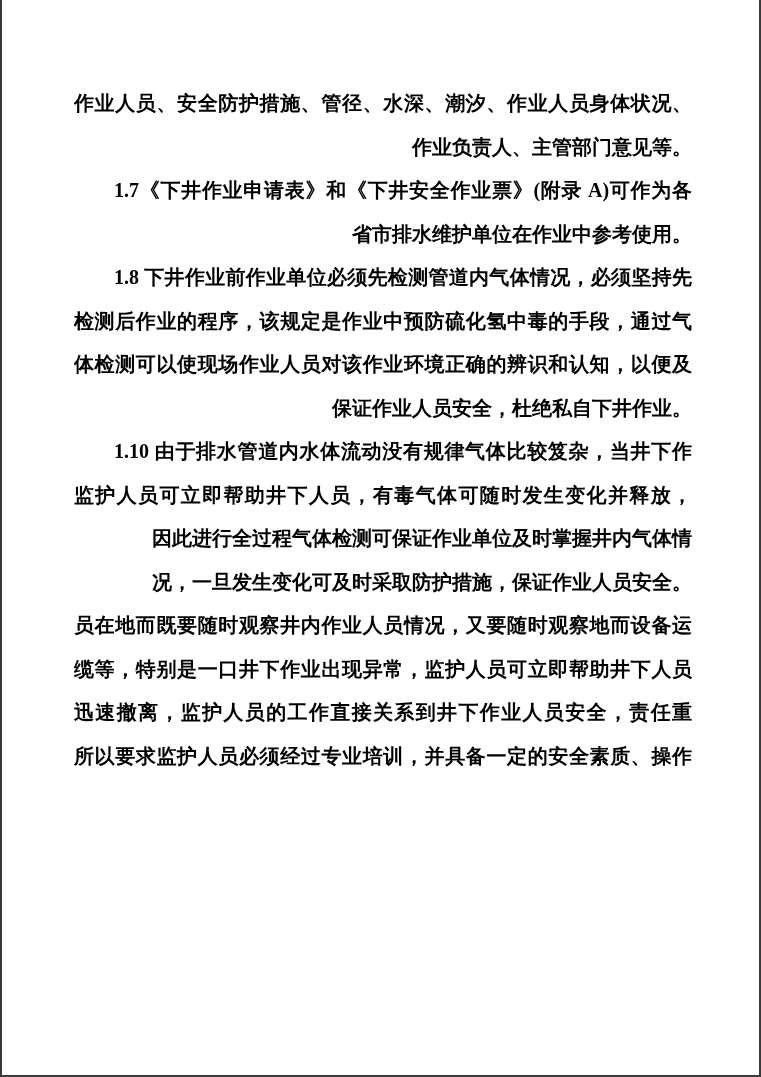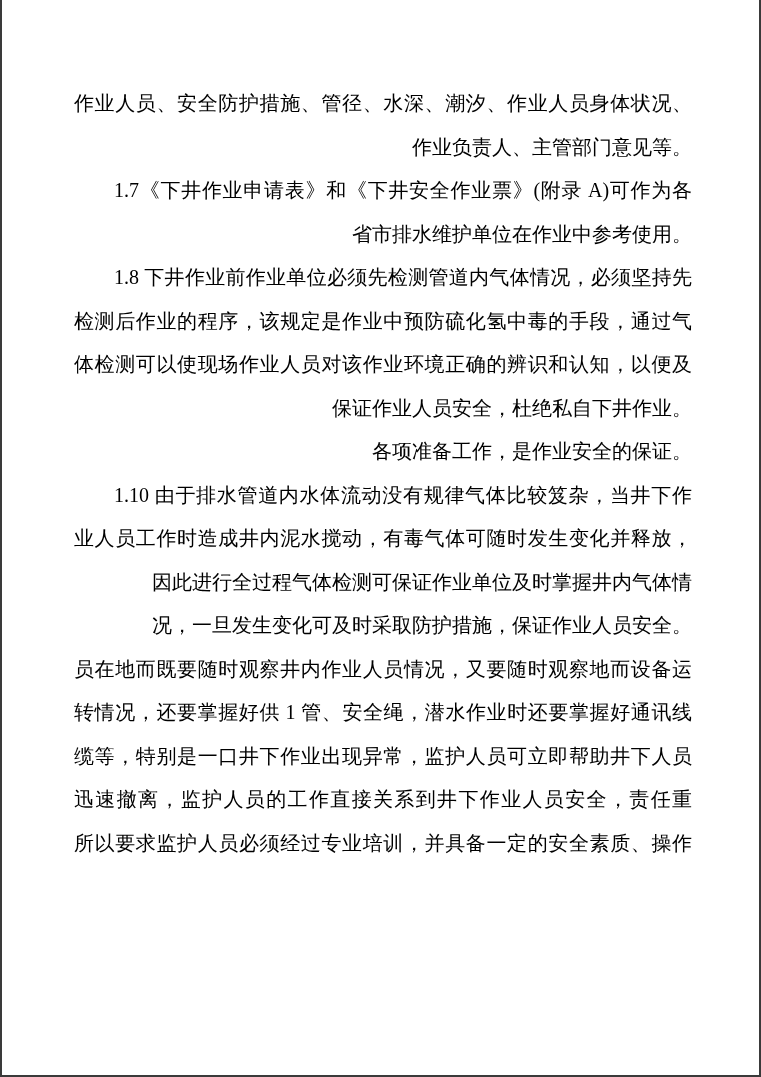--- a/index.html
+++ b/index.html
@@ -12,20 +12,21 @@
     width: 761px;
     height: 1077px;
     background: #ffffff;
     box-sizing: border-box;
     border-left: 2px solid #3a3a3a;
     border-right: 2px solid #3a3a3a;
     border-bottom: 2px solid #3a3a3a;
     overflow: hidden;
     font-family: "Liberation Serif", "DejaVu Serif", serif;
     color: #000000;
+    font-weight: bold;
   }
   .text-block {
     position: absolute;
     left: 72px;
     top: 82px;
     width: 618px;
     font-size: 20px;
     line-height: 43.5px;
   }
   .ln {
@@ -53,24 +54,22 @@
 <div class="page">
   <div class="text-block">
     <div class="ln jst">作业人员、安全防护措施、管径、水深、潮汐、作业人员身体状况、</div>
     <div class="ln">作业负责人、主管部门意见等。</div>
     <div class="ln ind jst">1.7《下井作业申请表》和《下井安全作业票》(附录 A)可作为各</div>
     <div class="ln">省市排水维护单位在作业中参考使用。</div>
     <div class="ln ind jst">1.8 下井作业前作业单位必须先检测管道内气体情况，必须坚持先</div>
     <div class="ln jst">检测后作业的程序，该规定是作业中预防硫化氢中毒的手段，通过气</div>
     <div class="ln jst">体检测可以使现场作业人员对该作业环境正确的辨识和认知，以便及</div>
     <div class="ln">保证作业人员安全，杜绝私自下井作业。</div>
-    <div class="ln">各项准备工作，是作业安全的保证。</div>
     <div class="ln ind jst">1.10 由于排水管道内水体流动没有规律气体比较笈杂，当井下作</div>
-    <div class="ln jst">业人员工作时造成井内泥水搅动，有毒气体可随时发生变化并释放，</div>
+    <div class="ln jst">监护人员可立即帮助井下人员，有毒气体可随时发生变化并释放，</div>
     <div class="ln">因此进行全过程气体检测可保证作业单位及时掌握井内气体情</div>
     <div class="ln ind">况，一旦发生变化可及时采取防护措施，保证作业人员安全。</div>
     <div class="ln jst">员在地而既要随时观察井内作业人员情况，又要随时观察地而设备运</div>
-    <div class="ln jst">转情况，还要掌握好供 1 管、安全绳，潜水作业时还要掌握好通讯线</div>
     <div class="ln jst">缆等，特别是一口井下作业出现异常，监护人员可立即帮助井下人员</div>
     <div class="ln jst">迅速撤离，监护人员的工作直接关系到井下作业人员安全，责任重大，</div>
     <div class="ln jst">所以要求监护人员必须经过专业培训，并具备一定的安全素质、操作</div>
   </div>
 </div>
 
 </body></html>

